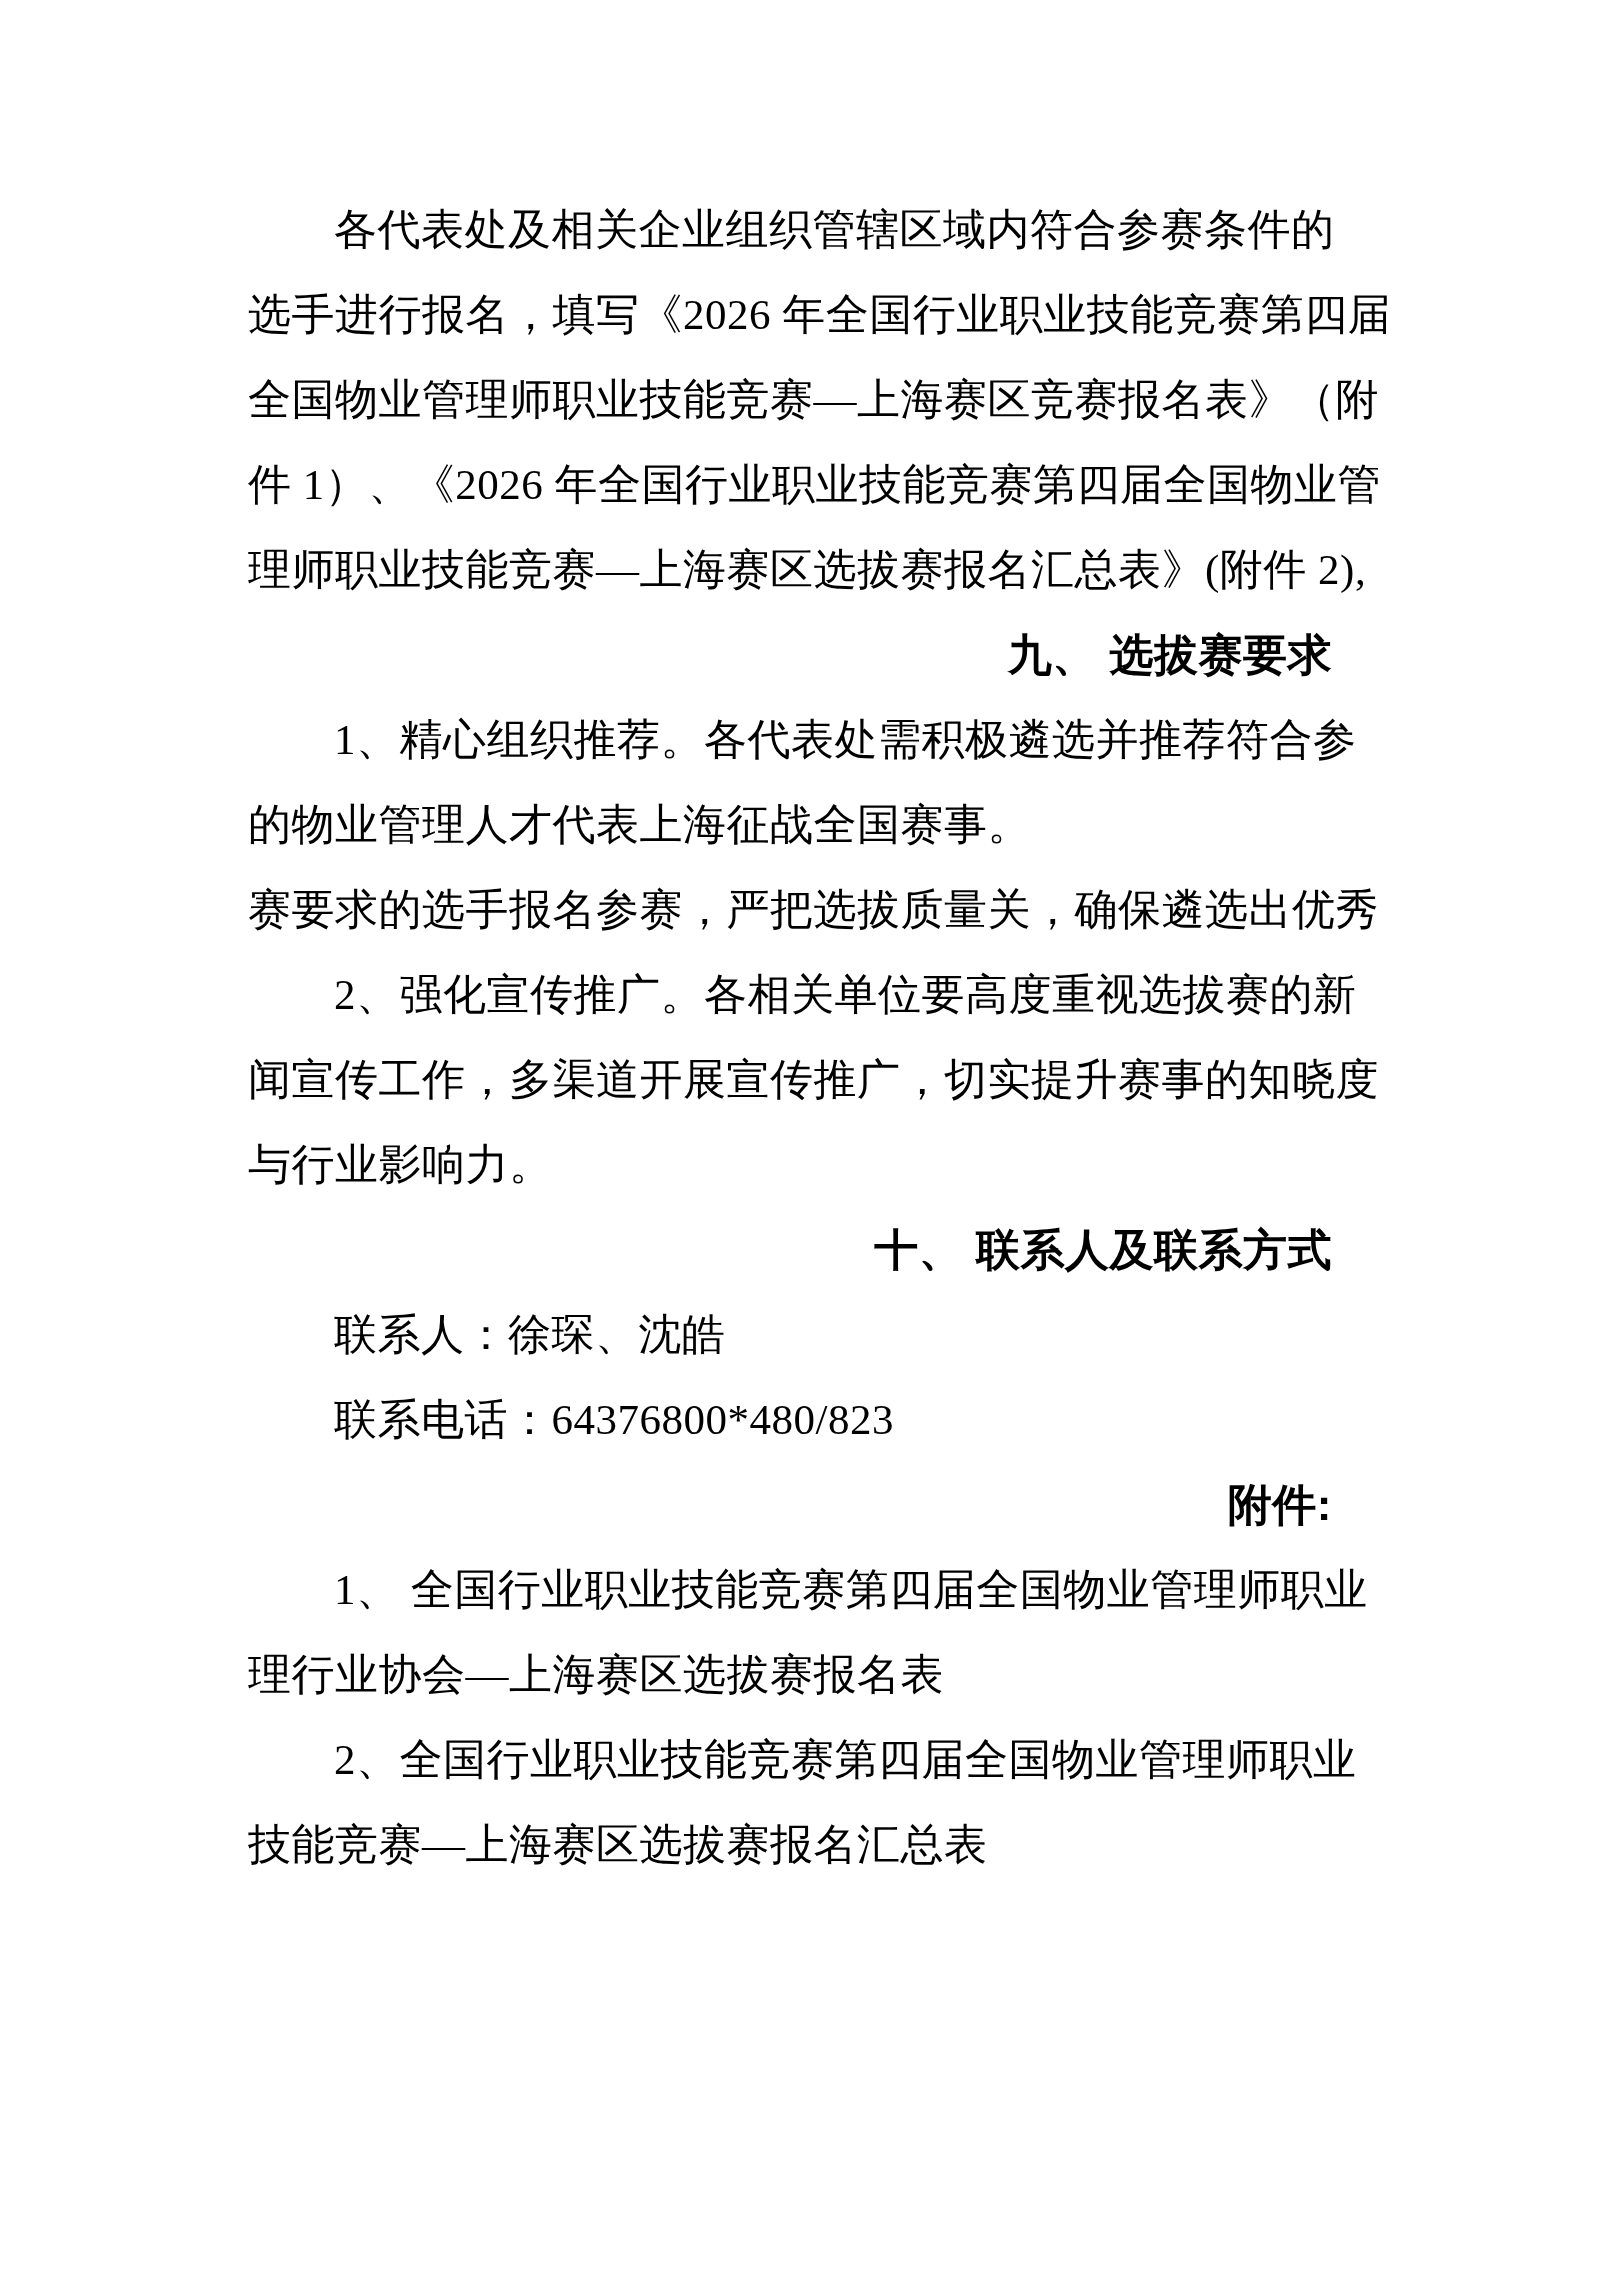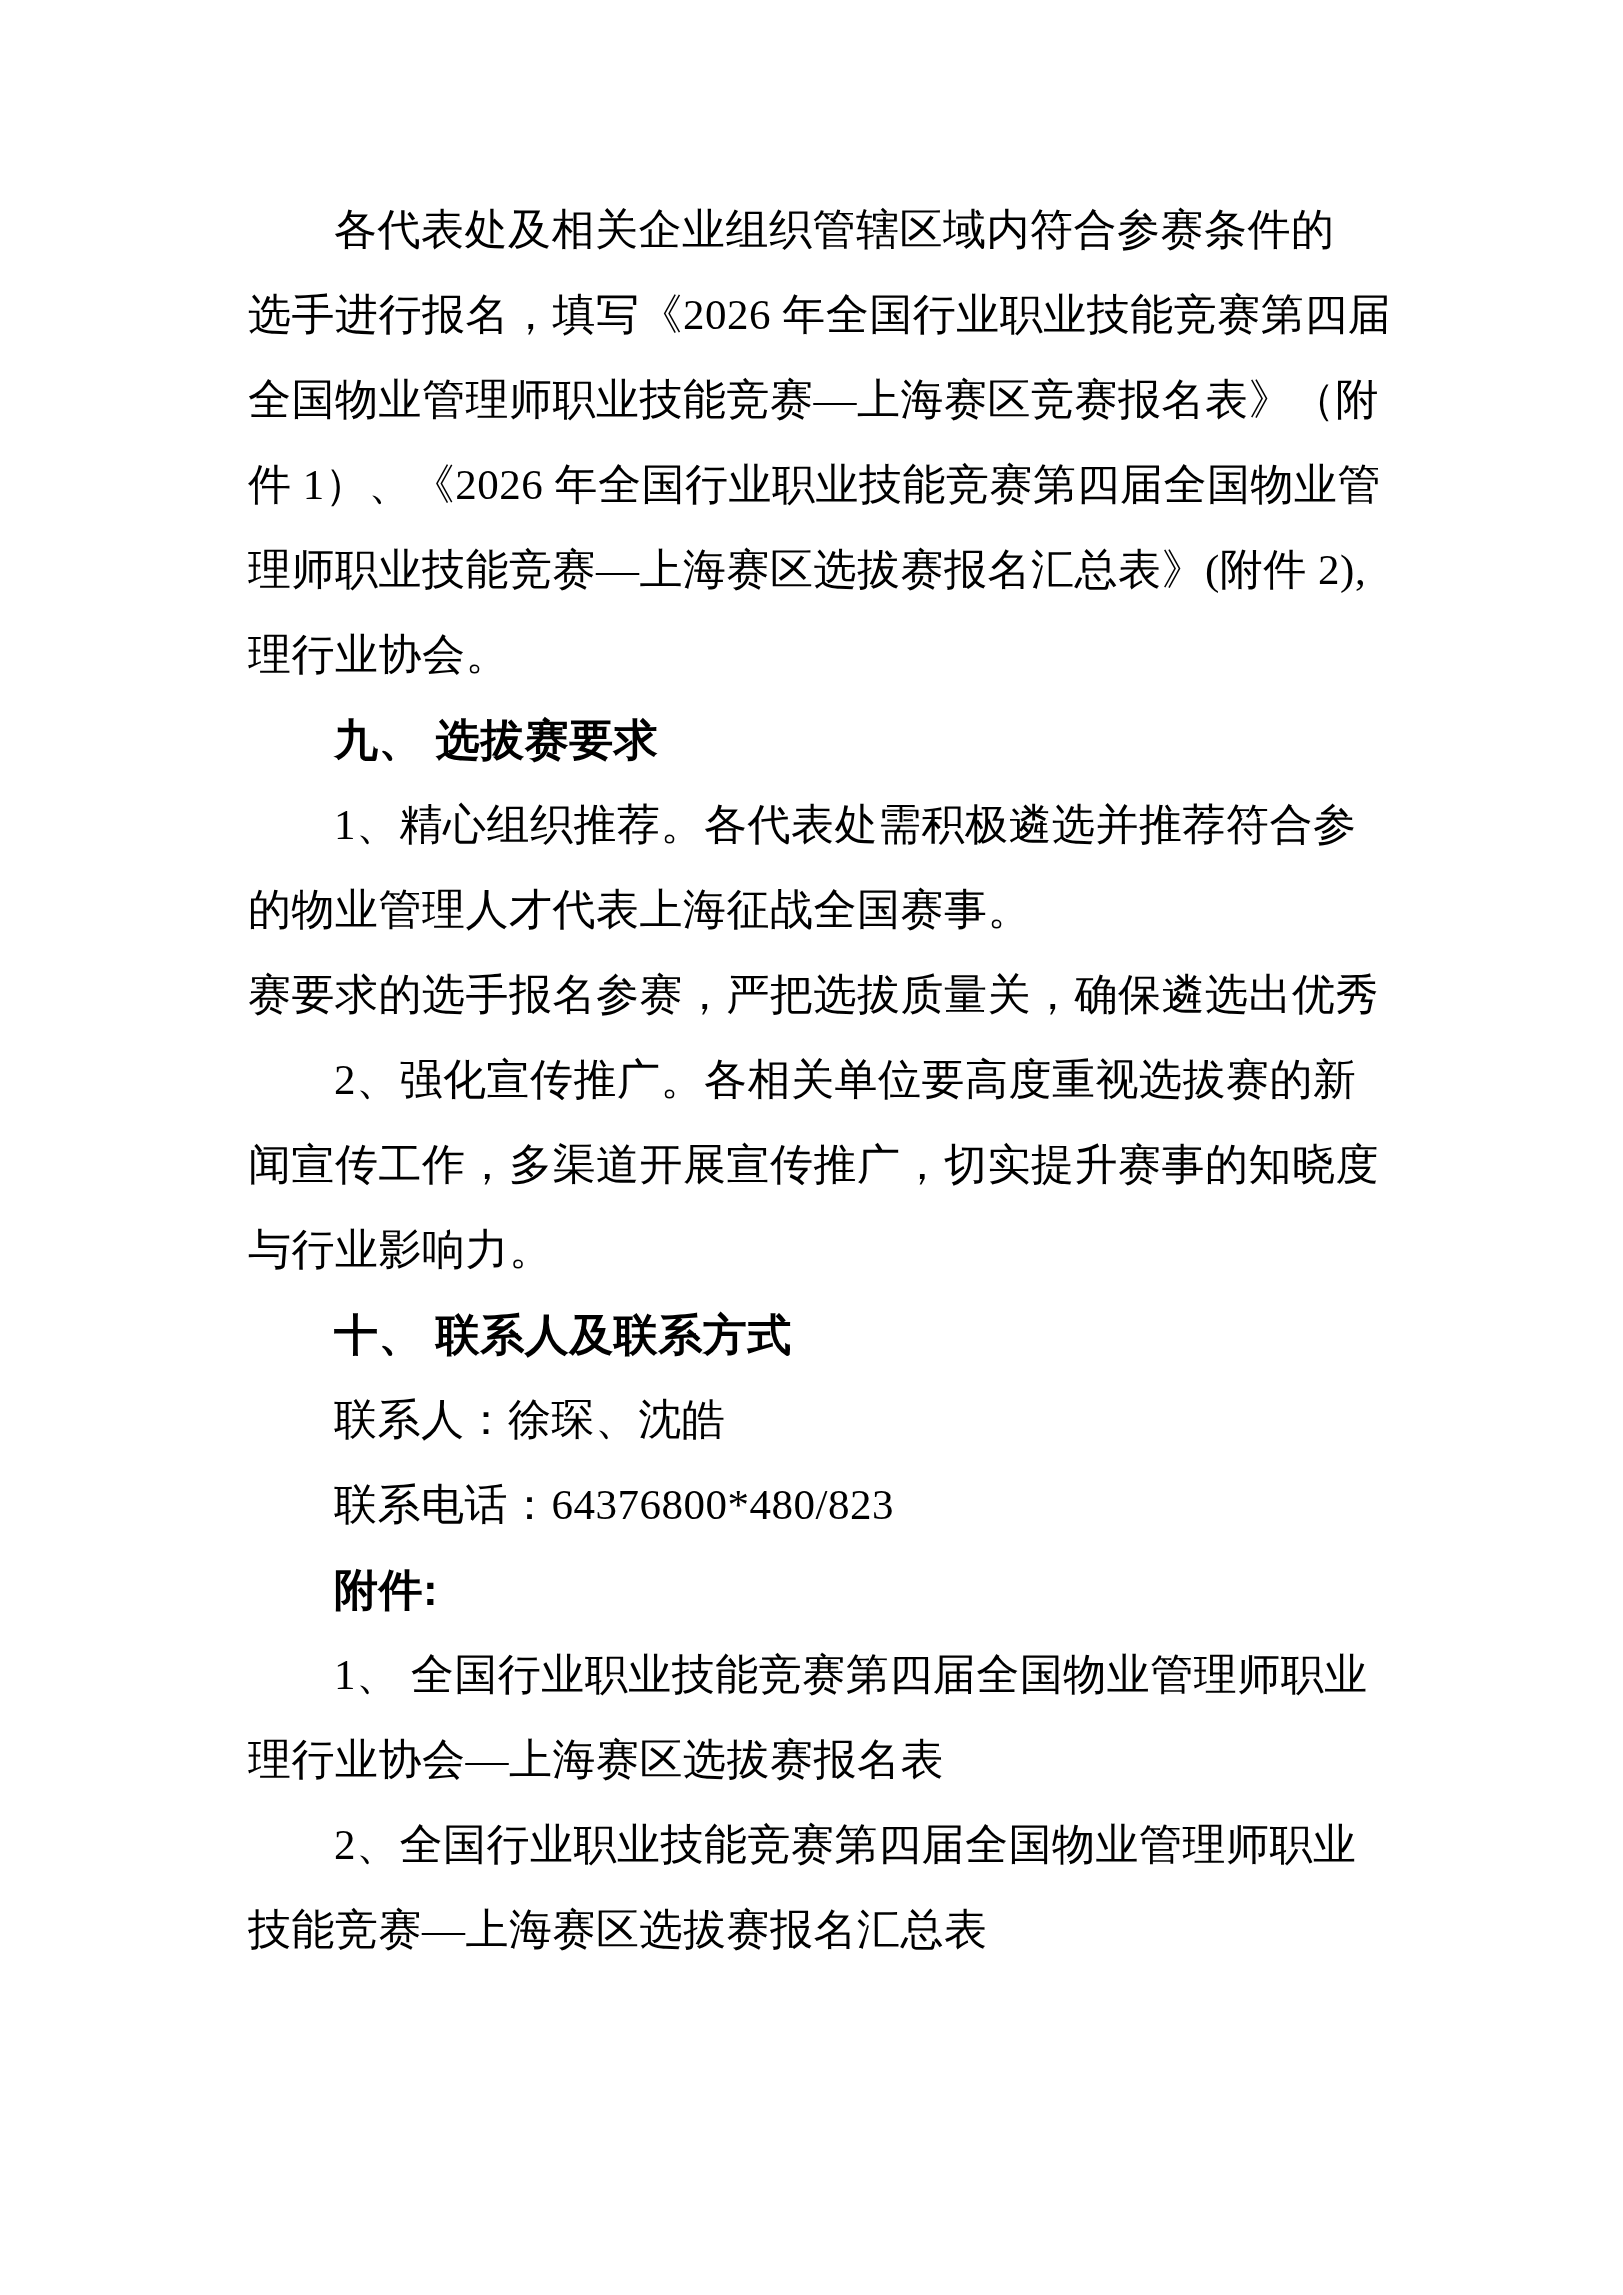--- a/index.html
+++ b/index.html
@@ -26,36 +26,36 @@
     font-size: 43px;
     color: #000000;
     font-family: "Liberation Serif", "DejaVu Serif", serif;
     white-space: pre;
     letter-spacing: 0.5px;
   }
   .line.heading {
     font-family: "Liberation Sans", "DejaVu Sans", sans-serif;
     font-weight: bold;
     font-size: 44px;
+    text-align: right;
   }
   .line.indent {
     padding-left: 86px;
   }
 </style>
 </head>
 <body>
 
 <div class="page">
   <div class="text-block">
       <div class="line body indent">各代表处及相关企业组织管辖区域内符合参赛条件的</div>
       <div class="line body">选手进行报名，填写《2026 年全国行业职业技能竞赛第四届</div>
       <div class="line body">全国物业管理师职业技能竞赛—上海赛区竞赛报名表》（附</div>
       <div class="line body">件 1）、《2026 年全国行业职业技能竞赛第四届全国物业管</div>
       <div class="line body">理师职业技能竞赛—上海赛区选拔赛报名汇总表》(附件 2),</div>
-      <div class="line body">理行业协会。</div>
       <div class="line heading indent">九、 选拔赛要求</div>
       <div class="line body indent">1、精心组织推荐。各代表处需积极遴选并推荐符合参</div>
       <div class="line body">的物业管理人才代表上海征战全国赛事。</div>
       <div class="line body">赛要求的选手报名参赛，严把选拔质量关，确保遴选出优秀</div>
       <div class="line body indent">2、强化宣传推广。各相关单位要高度重视选拔赛的新</div>
       <div class="line body">闻宣传工作，多渠道开展宣传推广，切实提升赛事的知晓度</div>
       <div class="line body">与行业影响力。</div>
       <div class="line heading indent">十、 联系人及联系方式</div>
       <div class="line body indent">联系人：徐琛、沈皓</div>
       <div class="line body indent">联系电话：64376800*480/823</div>

